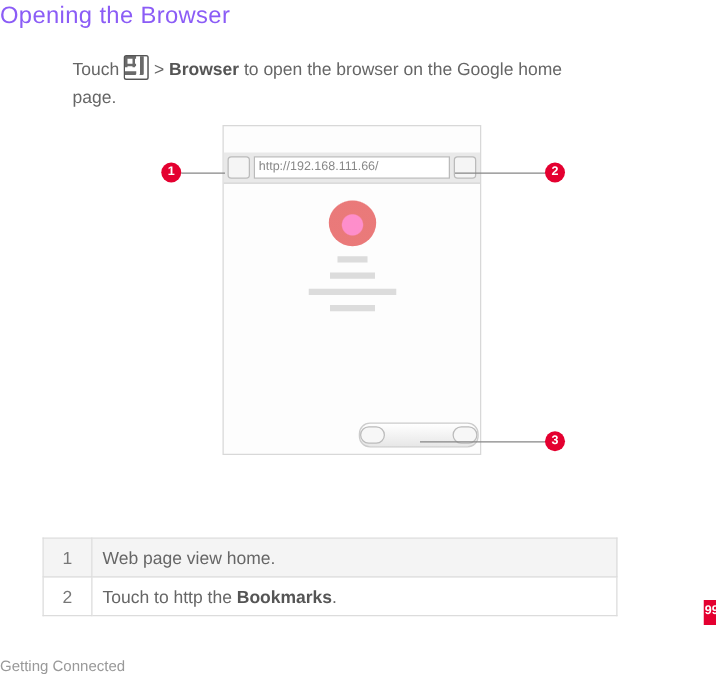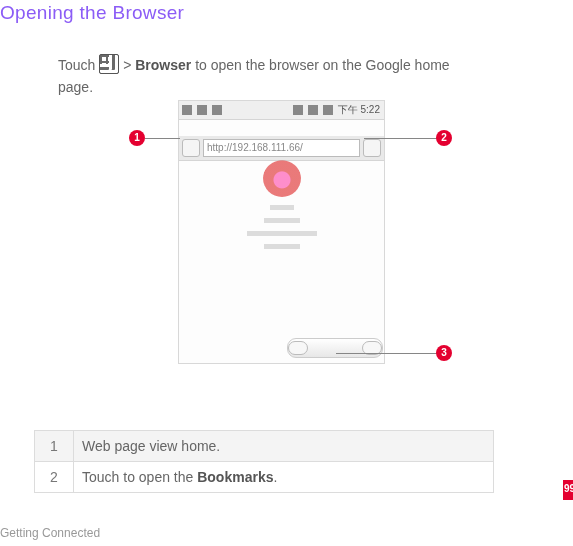--- a/index.html
+++ b/index.html
@@ -21,21 +21,21 @@
     height:20px;
     background:#e40030;
   }
   .heading{
     color:#8b5cf6;
     font-size:19px;
     letter-spacing:0.3px;
     margin:2px 0 0 0;
   }
   .intro{
-    margin:26px 0 0 58px;
+    margin:16px 0 0 58px;
     width:410px;
     line-height:1.6;
   }
   .apps-icon{
     display:inline-block;
     width:18px;height:18px;
     background:#6a6a6a;
     border:1px solid #555;
     border-radius:2px;
     position:relative;
@@ -82,21 +82,21 @@
     padding-right:4px;
   }
   .status .left{
     float:left; padding-left:3px;
   }
   .sicon{
     display:inline-block; width:10px;height:10px;
     background:#888; margin-right:2px; vertical-align:middle;
   }
   .urlbar{
-    position:absolute; left:0; top:35px; right:0; height:24px;
+    position:absolute; left:0; top:21px; right:0; height:24px;
     background:#e9e9e9; border-bottom:1px solid #d5d5d5;
   }
   .globe{
     position:absolute; left:3px; top:3px;
     width:16px; height:16px; border:1px solid #bbb; border-radius:3px;
     background:#f5f5f5;
   }
   .urlfield{
     position:absolute; left:24px; right:24px; top:3px; height:16px;
     border:1px solid #bbb; background:#fff;
@@ -195,31 +195,20 @@
 <p class="intro">
   <span>Touch </span>
   <span class="apps-icon"></span>
   <span> &gt; </span>
   <b>Browser</b>
   <span> to open the browser on the Google home page.</span>
 </p>
 
 <div class="diagram">
   <div class="phone">
-    <div class="status">
-      <span class="left">
-        <span class="sicon"></span>
-        <span class="sicon"></span>
-        <span class="sicon"></span>
-      </span>
-      <span class="sicon"></span>
-      <span class="sicon"></span>
-      <span class="sicon"></span>
-      <span>下午 5:22</span>
-    </div>
     <div class="urlbar">
       <div class="globe"></div>
       <div class="urlfield">http://192.168.111.66/</div>
       <div class="bmark"></div>
     </div>
     <div class="pagebody">
       <div class="logo"></div>
       <div class="fakeline" style="width:24px"></div>
       <div class="fakeline" style="width:36px"></div>
       <div class="fakeline" style="width:70px"></div>
@@ -238,21 +227,21 @@
 
 <table class="tbl">
   <tbody>
       <tr>
     <td class="num">1</td>
     <td>Web page view home.</td>
   </tr>
   <tr>
     <td class="num">2</td>
     <td>
-      <span>Touch to open the </span><b>Bookmarks</b><span>.</span>
+      <span>Touch to http the </span><b>Bookmarks</b><span>.</span>
     </td>
   </tr>
 </tbody>
   </table>
 
 <div class="footer">Getting Connected</div>
 
 <div class="vbar"></div>
 <div class="pagenum">
   <span>99</span>

